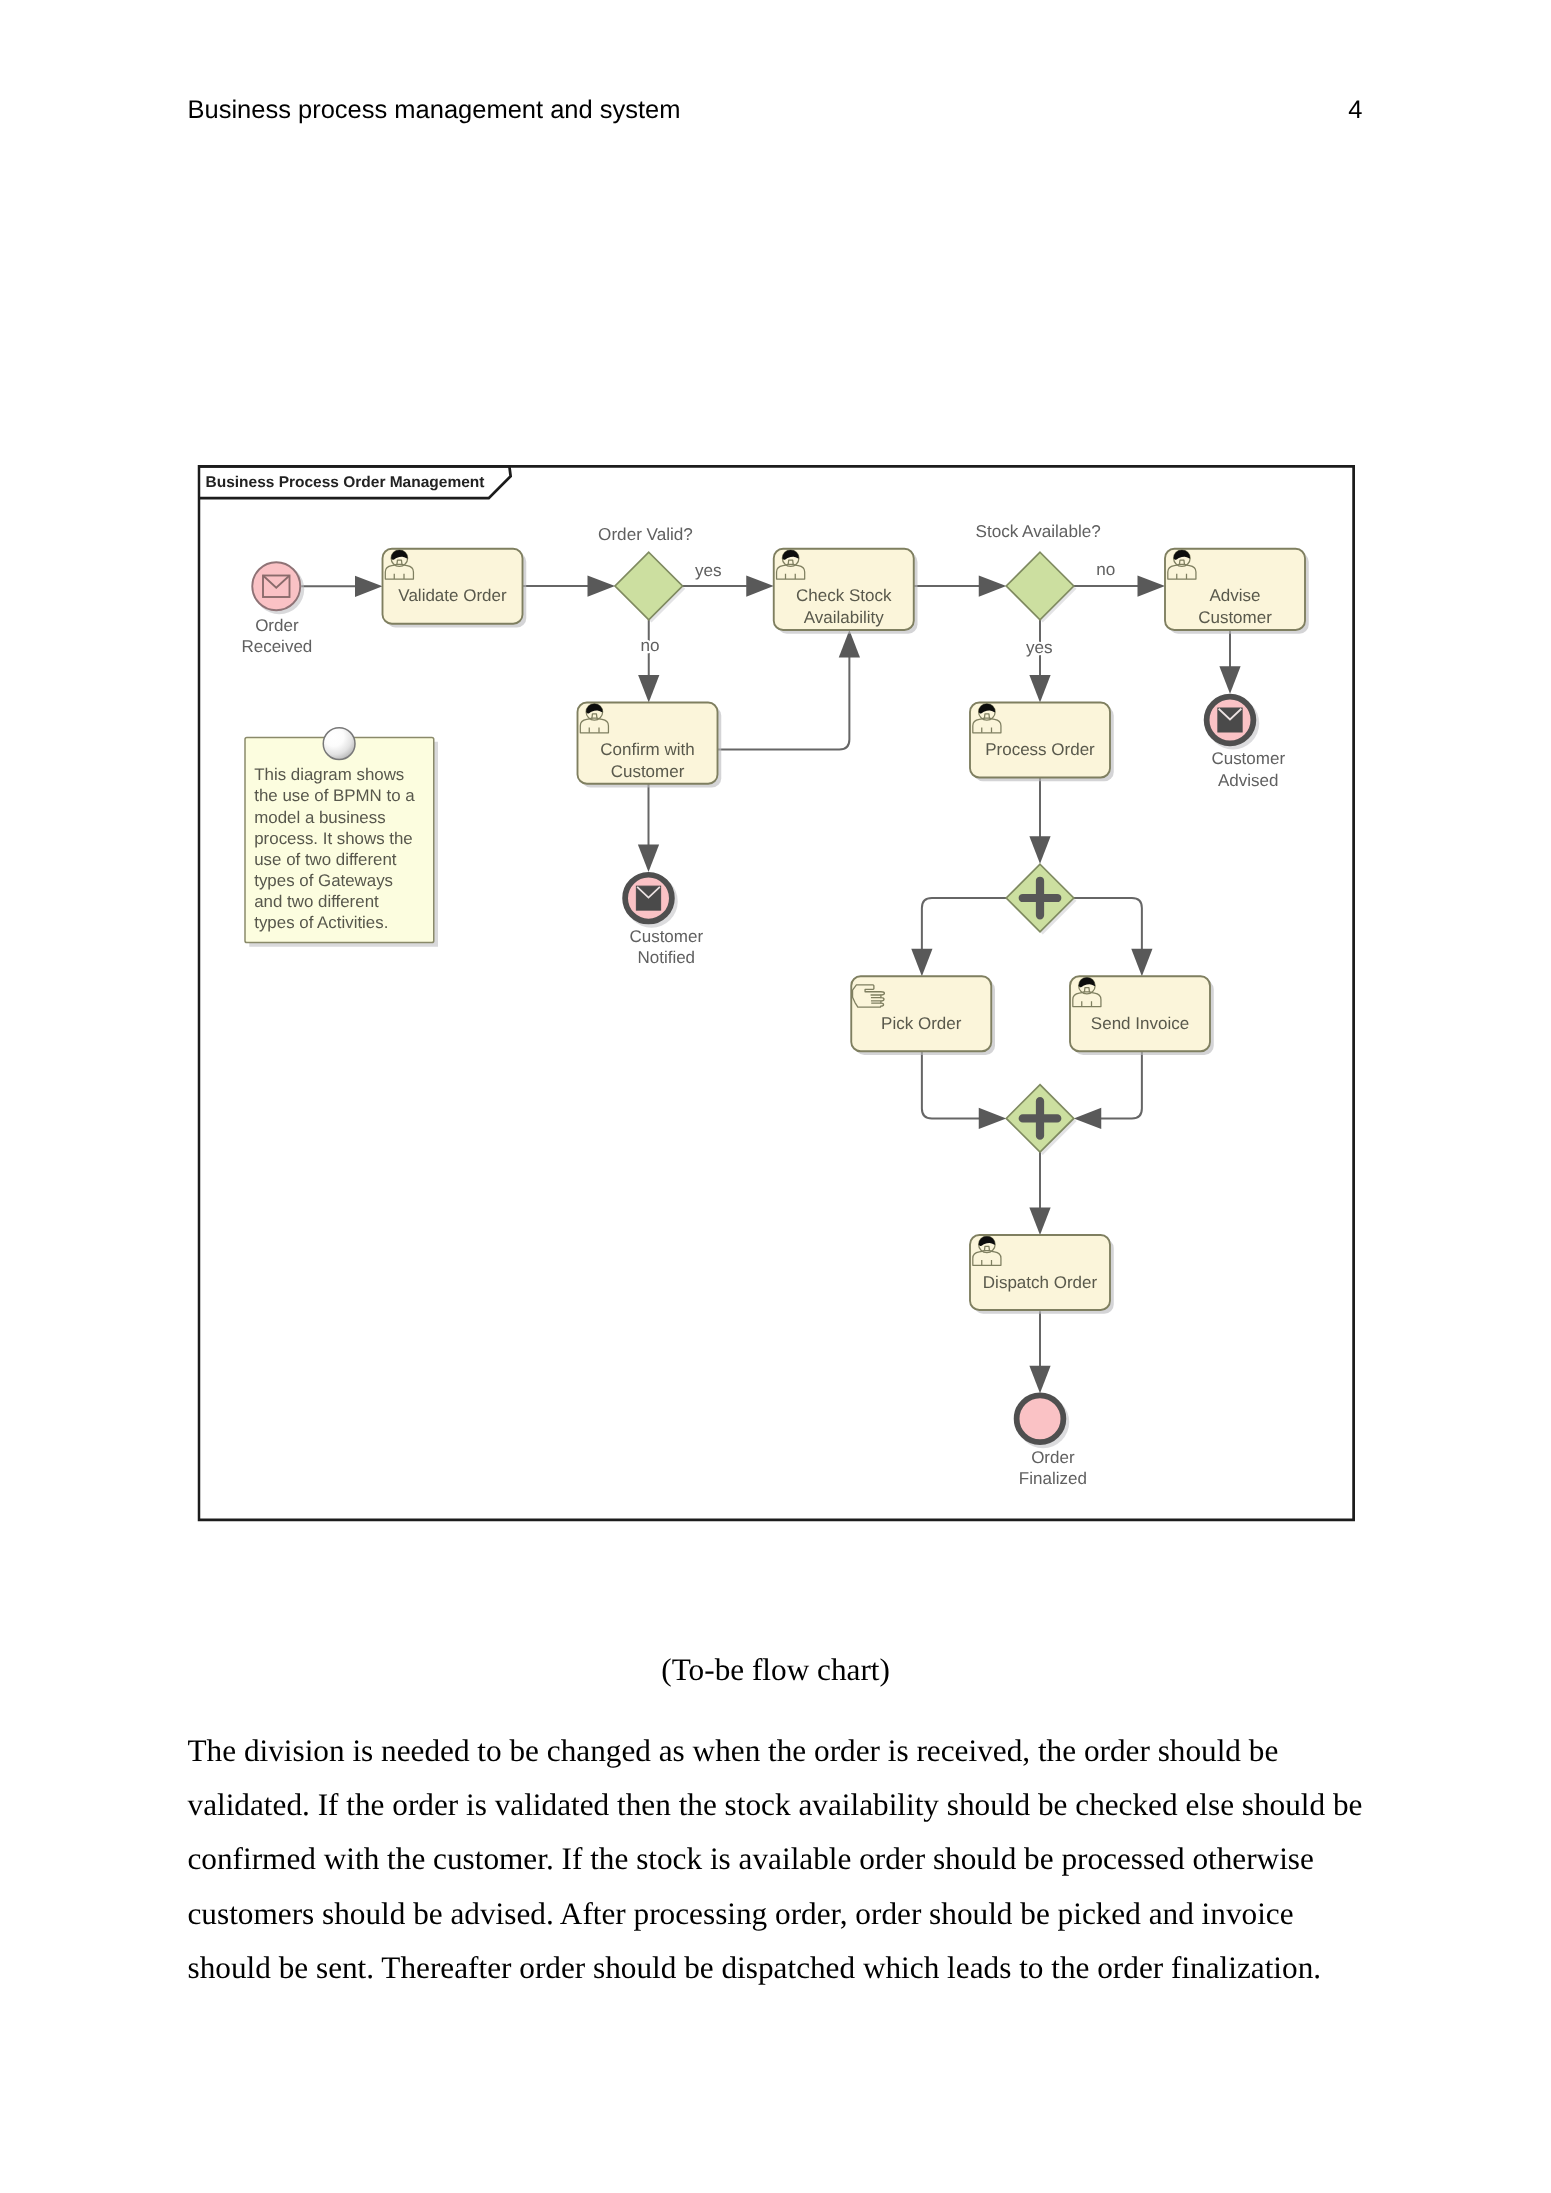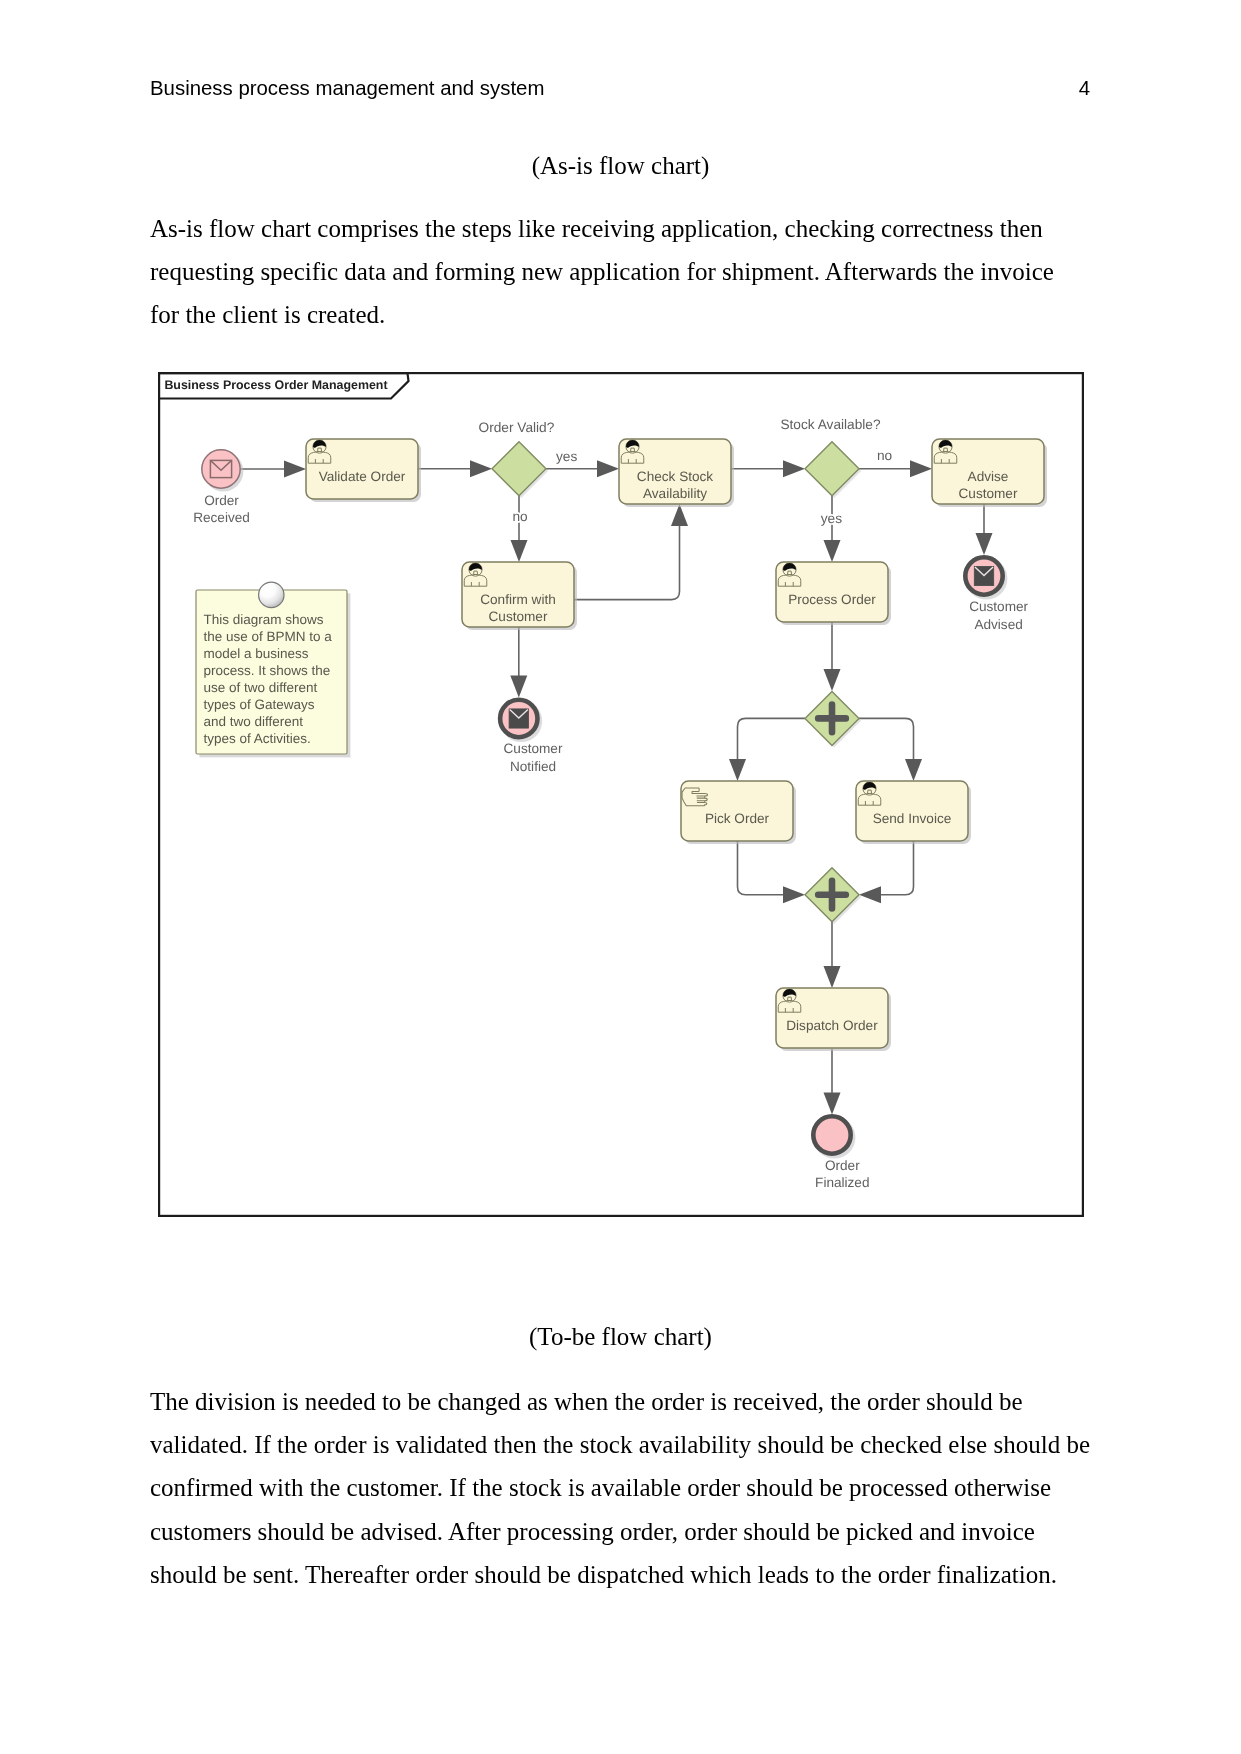--- a/index.html
+++ b/index.html
@@ -27,22 +27,20 @@
 </head>
 <body>
 
 <div class="page">
 
   <div class="hdr">
     <div class="hdr-title">Business process management and system</div>
     <div class="hdr-page">4</div>
   </div>
 
-  <div class="caption" style="top:144px;">(As-is flow chart)</div>
-  <div class="para" style="top:206.5px;width:939px;">As-is flow chart comprises the steps like receiving application, checking correctness then requesting specific data and forming new application for shipment. Afterwards the invoice for the client is created.</div>
 
   <div class="diagram-wrap">
   <svg class="bpmn" width="934" height="853" viewBox="0 0 934 853">
     <defs>
       <radialGradient id="pinGrad" cx="34%" cy="28%" r="80%">
         <stop offset="0%" stop-color="#ffffff"></stop>
         <stop offset="38%" stop-color="#fcfcfc"></stop>
         <stop offset="70%" stop-color="#e3e3e3"></stop>
         <stop offset="90%" stop-color="#c2c2c2"></stop>
         <stop offset="100%" stop-color="#a6a6a6"></stop>

